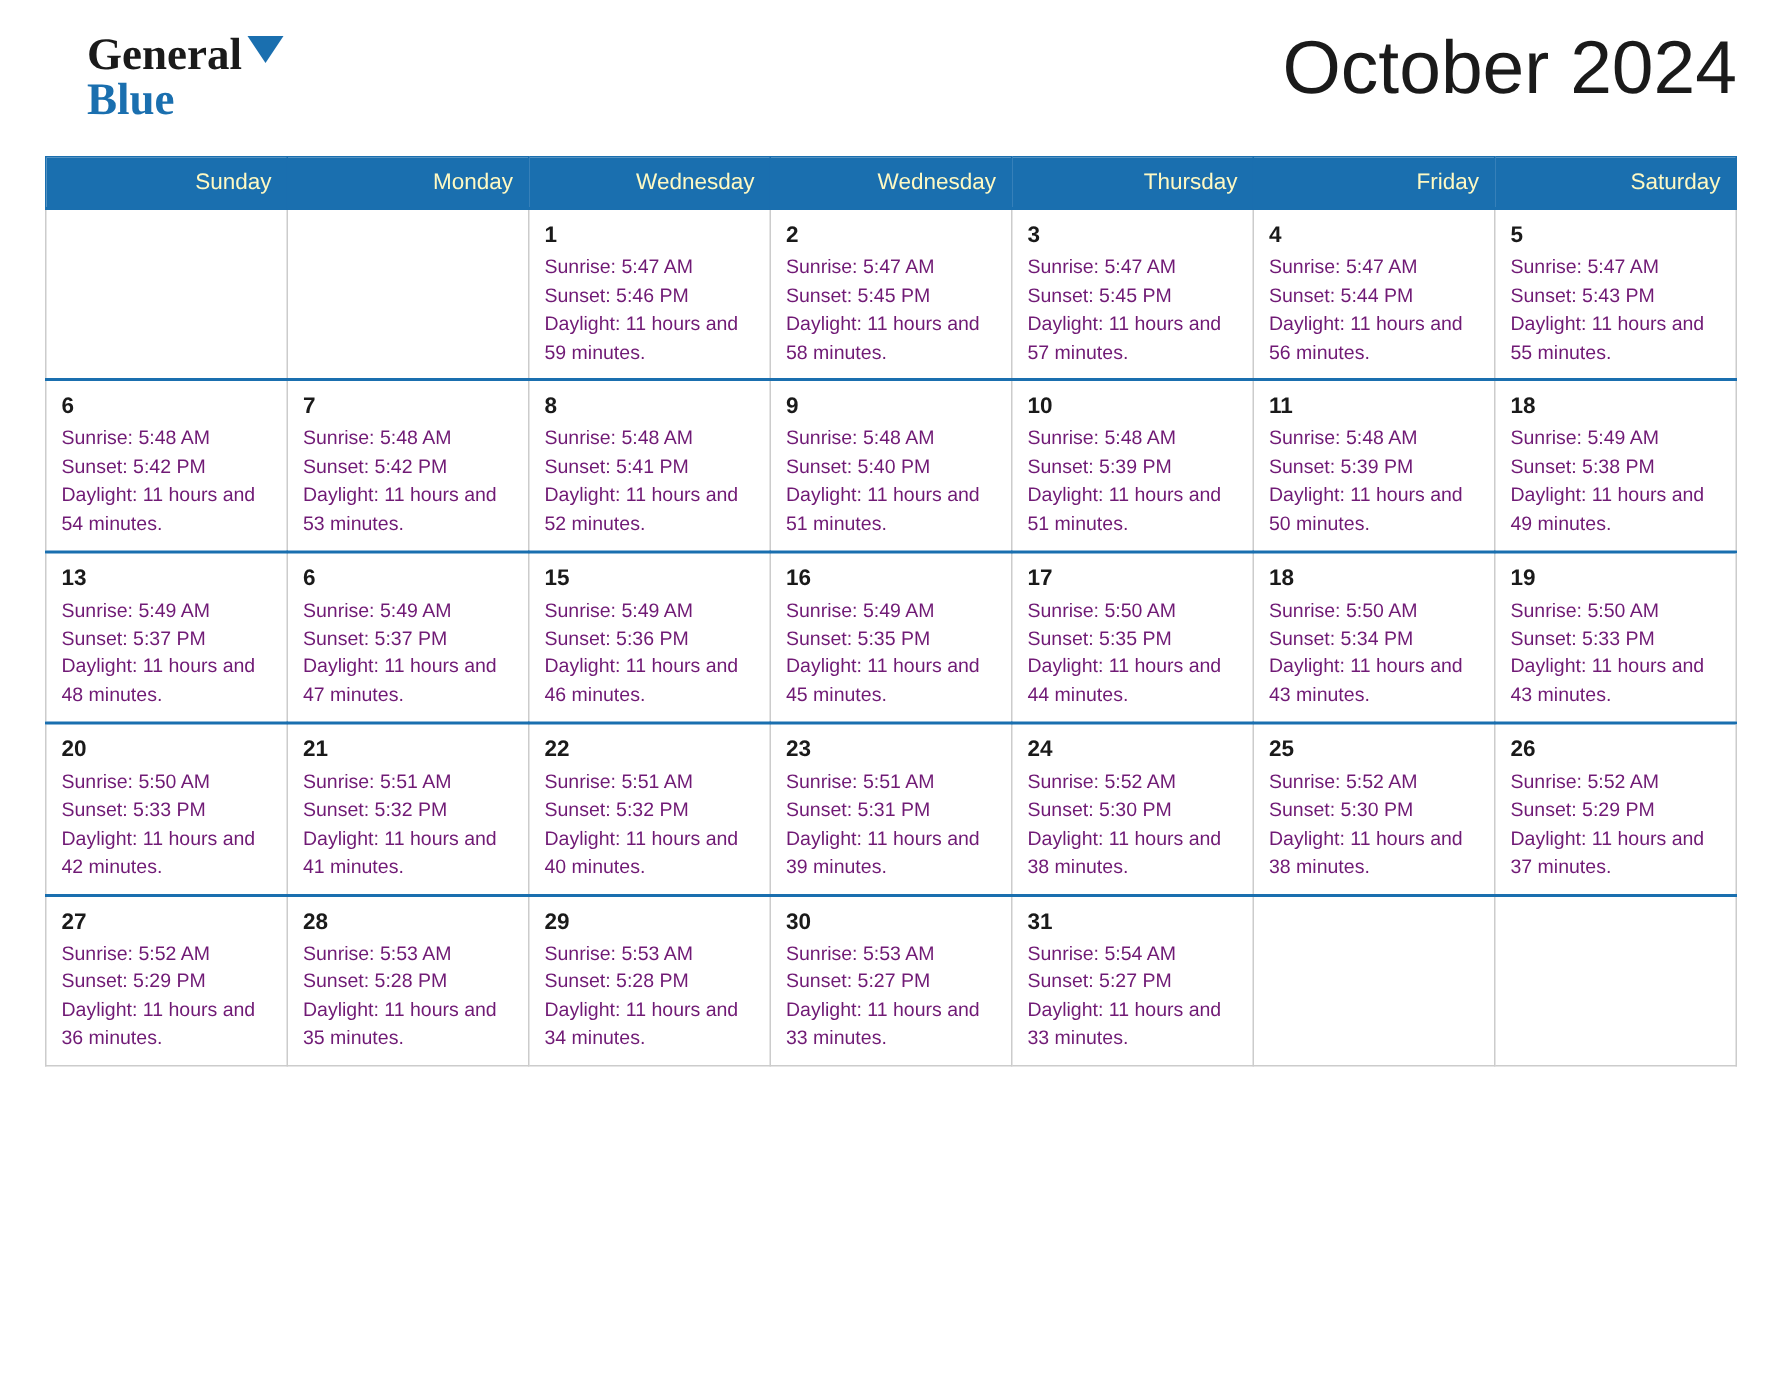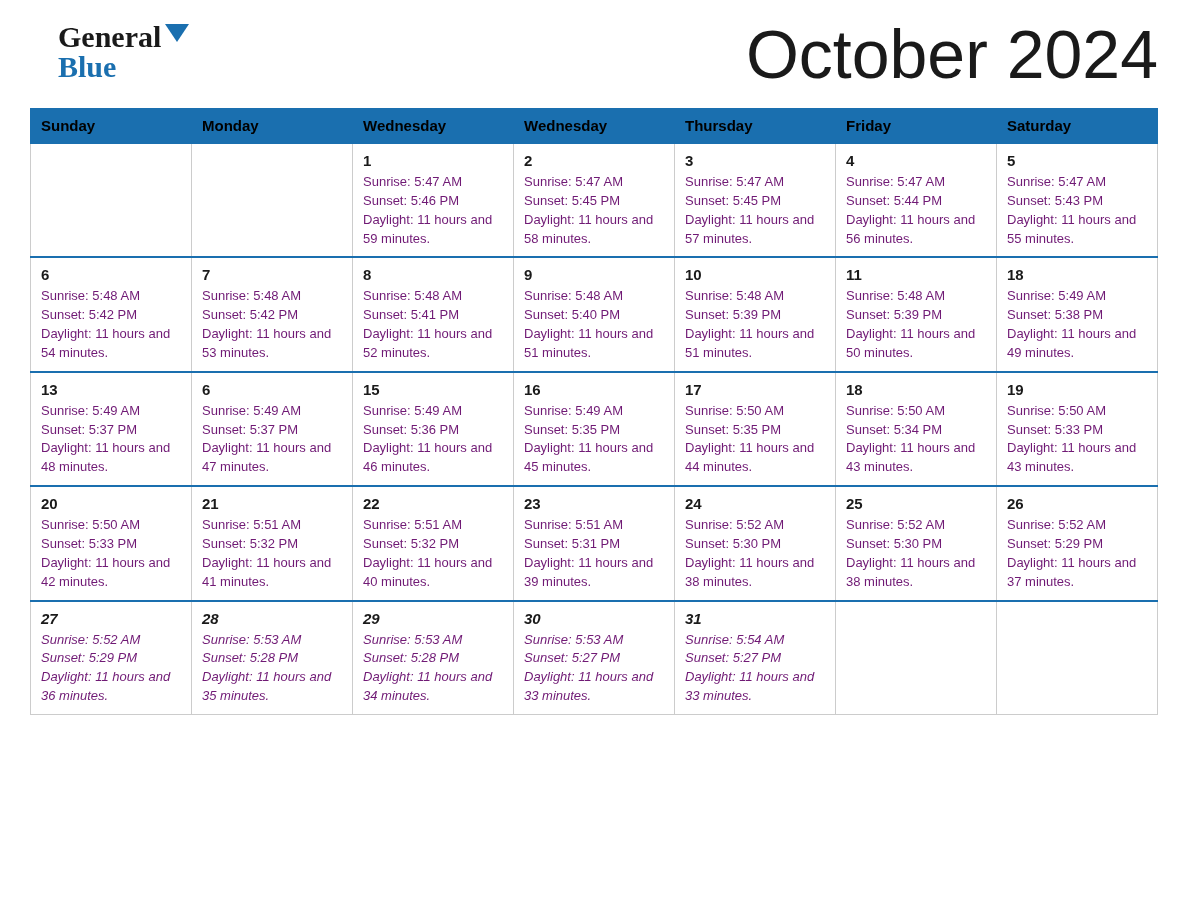--- a/index.html
+++ b/index.html
@@ -31,42 +31,42 @@
       border-top: 18px solid #1a6faf;
       margin-left: 4px;
       vertical-align: middle;
       position: relative;
       top: -4px;
     }
     .title-section {
       text-align: right;
     }
     .month-title {
-      font-size: 68px;
+      font-size: 50px;
       font-weight: normal;
       color: #1a1a1a;
       line-height: 1;
     }
     .location {
       font-size: 20px;
       color: #333;
       margin-top: 6px;
     }
     .calendar-table {
       width: 100%;
       border-collapse: collapse;
       border: 1px solid #ccc;
     }
     .calendar-table th {
       background-color: #1a6faf;
-      color: #000000;
+      color: #fef9c3;
       padding: 8px 10px;
       font-size: 15px;
-      font-weight: bold;
-      text-align: left;
+      font-weight: normal;
+      text-align: right;
       border: 1px solid #1a6faf;
     }
     .calendar-table td {
       vertical-align: top;
       padding: 8px 10px;
       border: 1px solid #ccc;
       width: 14.28%;
       min-height: 100px;
       font-size: 13px;
       color: #333;
@@ -83,21 +83,20 @@
       line-height: 1.45;
     }
     .empty-cell {
       background: #fff;
     }
     .calendar-table tr {
       border-bottom: 2px solid #1a6faf;
     }
     .calendar-table tbody tr:last-child {
       border-bottom: 1px solid #ccc;
-      font-style: italic;
     }
   </style>
 </head>
 <body>
 
 <div class="header">
   <div class="logo">
     <div style="display:flex; align-items:center;">
       <span style="font-size:30px; font-weight:bold; color:#1a1a1a; font-family: Georgia, serif;">General</span>
       <span class="logo-triangle"></span>

